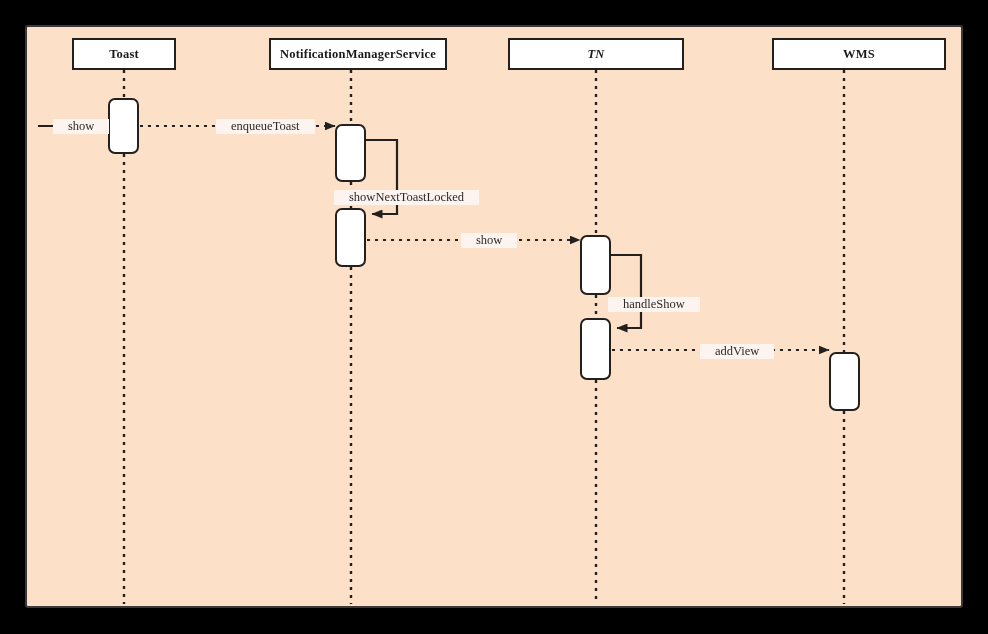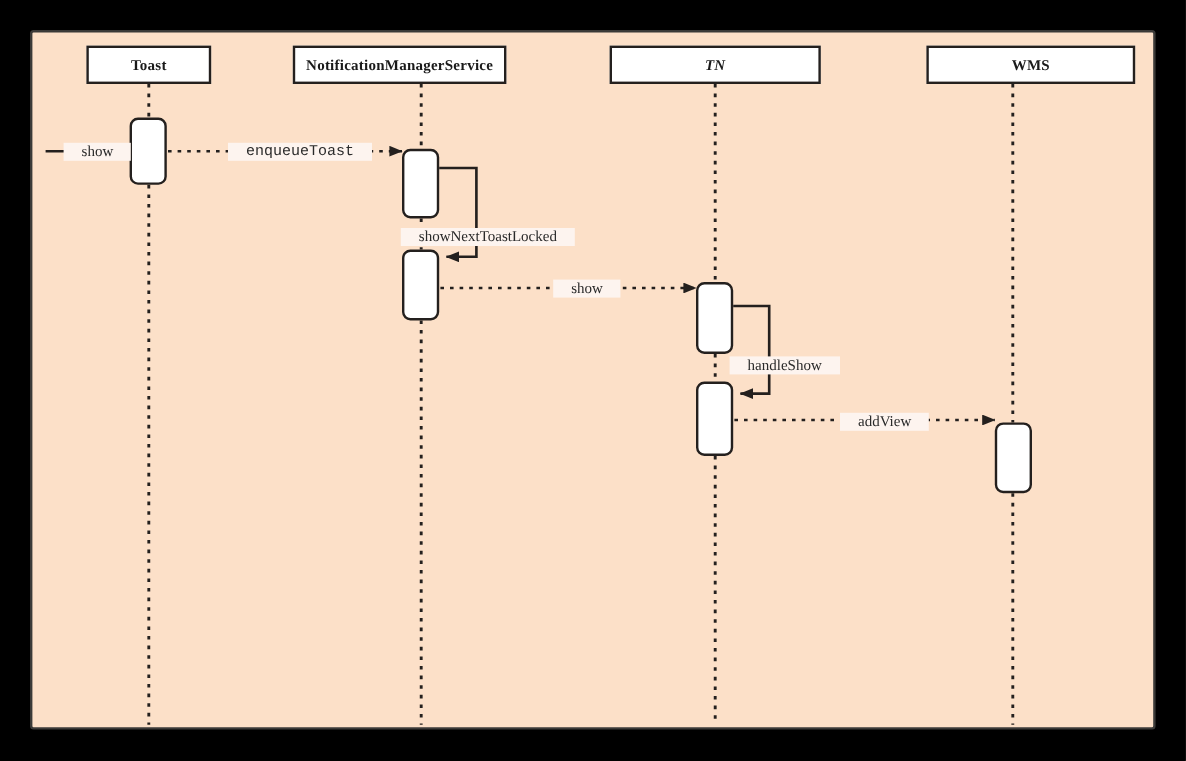--- a/index.html
+++ b/index.html
@@ -128,21 +128,21 @@
 
     <g>
       <line x1="612" y1="350" x2="829" y2="350" stroke="#24201e" stroke-width="2.2" stroke-dasharray="3,5" marker-end="url(#arrowFilled)"></line>
     </g>
   </svg>
 
   <div class="participant-box" style="left:72px; top:38px; width:104px; height:32px;">
     <span>Toast</span>
   </div>
 
-  <div class="participant-box" style="left:244px; top:38px; width:178px; height:32px;">
+  <div class="participant-box" style="left:269px; top:38px; width:178px; height:32px;">
     <span>NotificationManagerService</span>
   </div>
 
   <div class="participant-box" style="left:508px; top:38px; width:176px; height:32px;font-style:italic;">
     <span>TN</span>
   </div>
 
   <div class="participant-box" style="left:757px; top:38px; width:174px; height:32px;margin-left:15px;">
     <span>WMS</span>
   </div>
@@ -154,21 +154,21 @@
   <div class="activation" style="left:335px; top:208px; width:31px; height:59px;"></div>
 
   <div class="activation" style="left:580px; top:235px; width:31px; height:60px;"></div>
 
   <div class="activation" style="left:580px; top:318px; width:31px; height:62px;"></div>
 
   <div class="activation" style="left:829px; top:352px; width:31px; height:59px;"></div>
 
   <div class="msg-label" style="left:53px; top:119px;">show</div>
 
-  <div class="msg-label" style="left:190px; top:119px;font-family:Liberation Mono, monospace;">enqueueToast</div>
+  <div class="msg-label" style="left:216px; top:119px;">enqueueToast</div>
 
   <div class="msg-label" style="left:334px; top:190px;">showNextToastLocked</div>
 
   <div class="msg-label" style="left:461px; top:233px;">show</div>
 
   <div class="msg-label" style="left:608px; top:297px;">handleShow</div>
 
   <div class="msg-label" style="left:700px; top:344px;">addView</div>
 
 </div>

